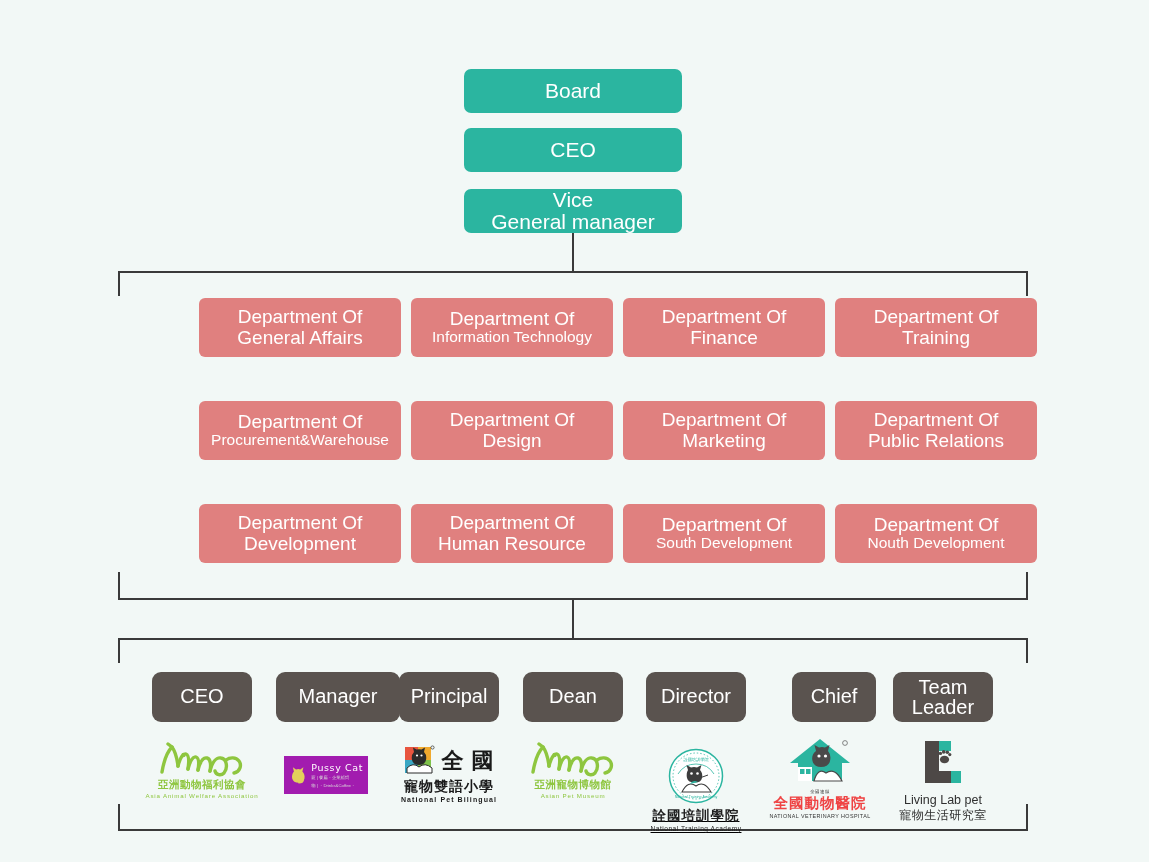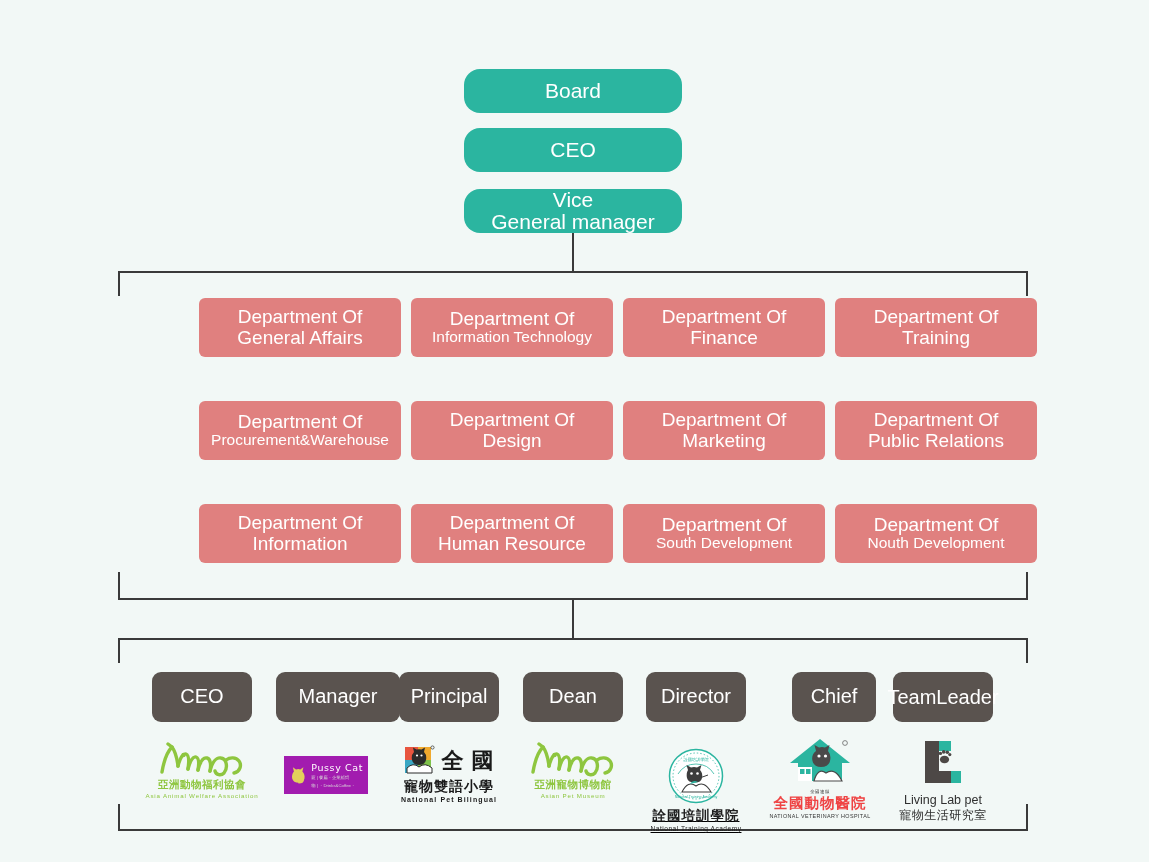--- a/index.html
+++ b/index.html
@@ -45,21 +45,21 @@
   }
   .node .ln {
     display: block;
     white-space: nowrap;
   }
 
   
   .exec {
     background: #2bb5a0;
     font-size: 21px;
-    border-radius: 16px;
+    border-radius: 7px;
   }
 
   
   .dept {
     background: #e0807f;
     border-radius: 6px;
     font-size: 19px;
     margin-left: 45px;
   }
   .dept .ln.l1 { font-size: 19px; }
@@ -196,21 +196,21 @@
     <span class="ln l1">Department Of</span>
     <span class="ln l2">Marketing</span>
   </div>
   <div class="node dept" style="left:790px; top:401px; width:202px; height:59px; flex-direction:column;">
     <span class="ln l1">Department Of</span>
     <span class="ln l2">Public Relations</span>
   </div>
 
   <div class="node dept" style="left:154px; top:504px; width:202px; height:59px; flex-direction:column;">
     <span class="ln l1">Department Of</span>
-    <span class="ln l2">Information</span>
+    <span class="ln l2">Development</span>
   </div>
   <div class="node dept" style="left:366px; top:504px; width:202px; height:59px; flex-direction:column;">
     <span class="ln l1">Department Of</span>
     <span class="ln l2">Human Resource</span>
   </div>
   <div class="node dept" style="left:578px; top:504px; width:202px; height:59px; flex-direction:column;">
     <span class="ln l1">Department Of</span>
     <span class="ln l2 shrink">South Development</span>
   </div>
   <div class="node dept" style="left:790px; top:504px; width:202px; height:59px; flex-direction:column;">
@@ -242,21 +242,21 @@
   </div>
   <div class="node role" style="left:523px; top:672px; width:100px; height:50px;">
     <span class="ln">Dean</span>
   </div>
   <div class="node role" style="left:646px; top:672px; width:100px; height:50px;">
     <span class="ln">Director</span>
   </div>
   <div class="node role" style="left:792px; top:672px; width:84px; height:50px;">
     <span class="ln">Chief</span>
   </div>
-  <div class="node role two-line" style="left:893px; top:672px; width:100px; height:50px; flex-direction:row;">
+  <div class="node role two-line" style="left:893px; top:672px; width:100px; height:50px; flex-direction:column;">
     <span class="ln">Team</span>
     <span class="ln">Leader</span>
   </div>
 
   <div class="logo" style="left:152px; top:742px; width:100px;">
     <div class="mark aawa-mark">
       <svg viewBox="0 0 96 36" width="96" height="36" aria-hidden="true">
         <g fill="none" stroke="#8ec63f" stroke-width="3.4" stroke-linecap="round" stroke-linejoin="round">
           <path d="M8 30 C10 18, 14 9, 18 5 C21 9, 23 16, 24 24"></path>
           <path d="M18 5 L14 2"></path>

